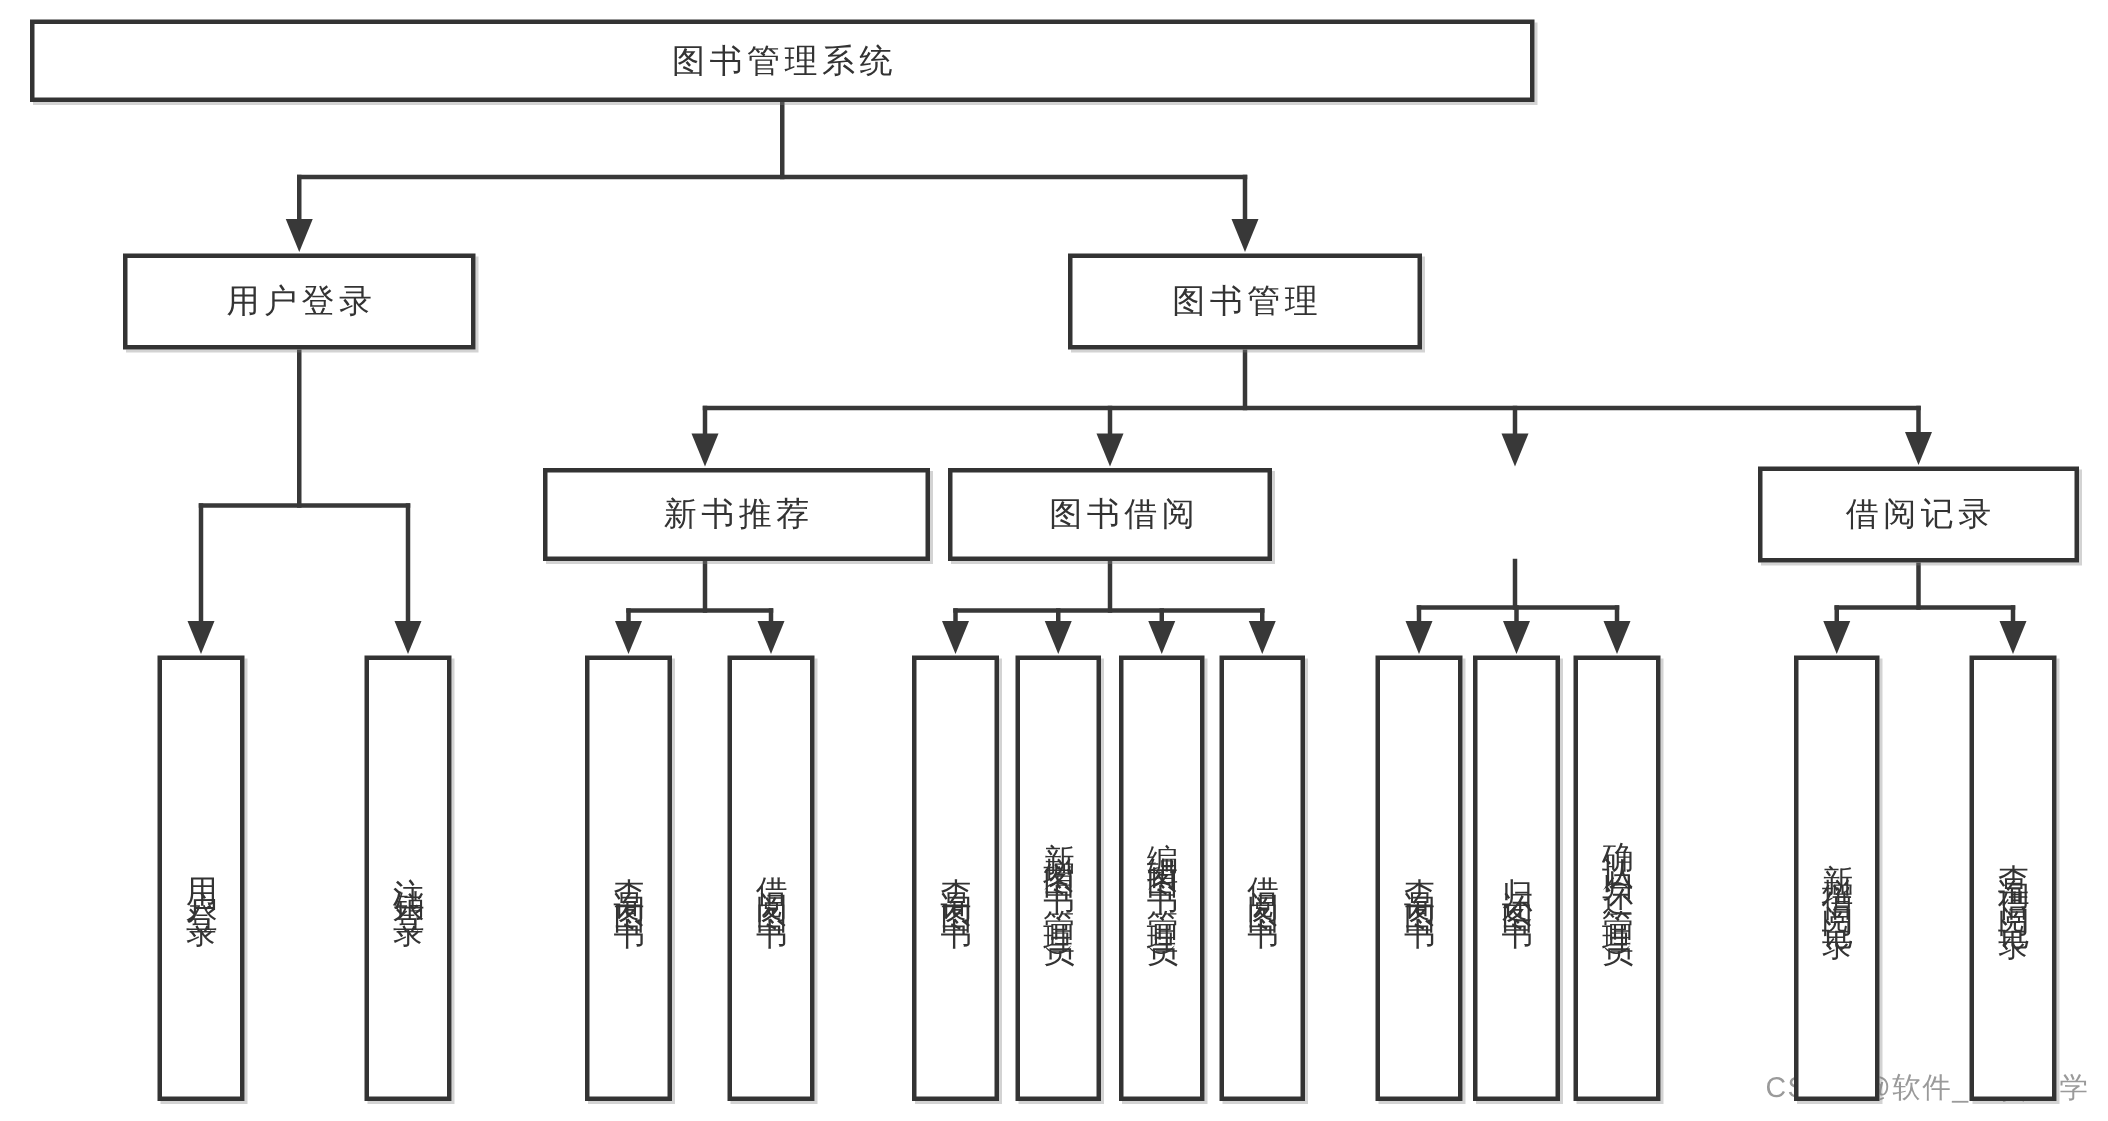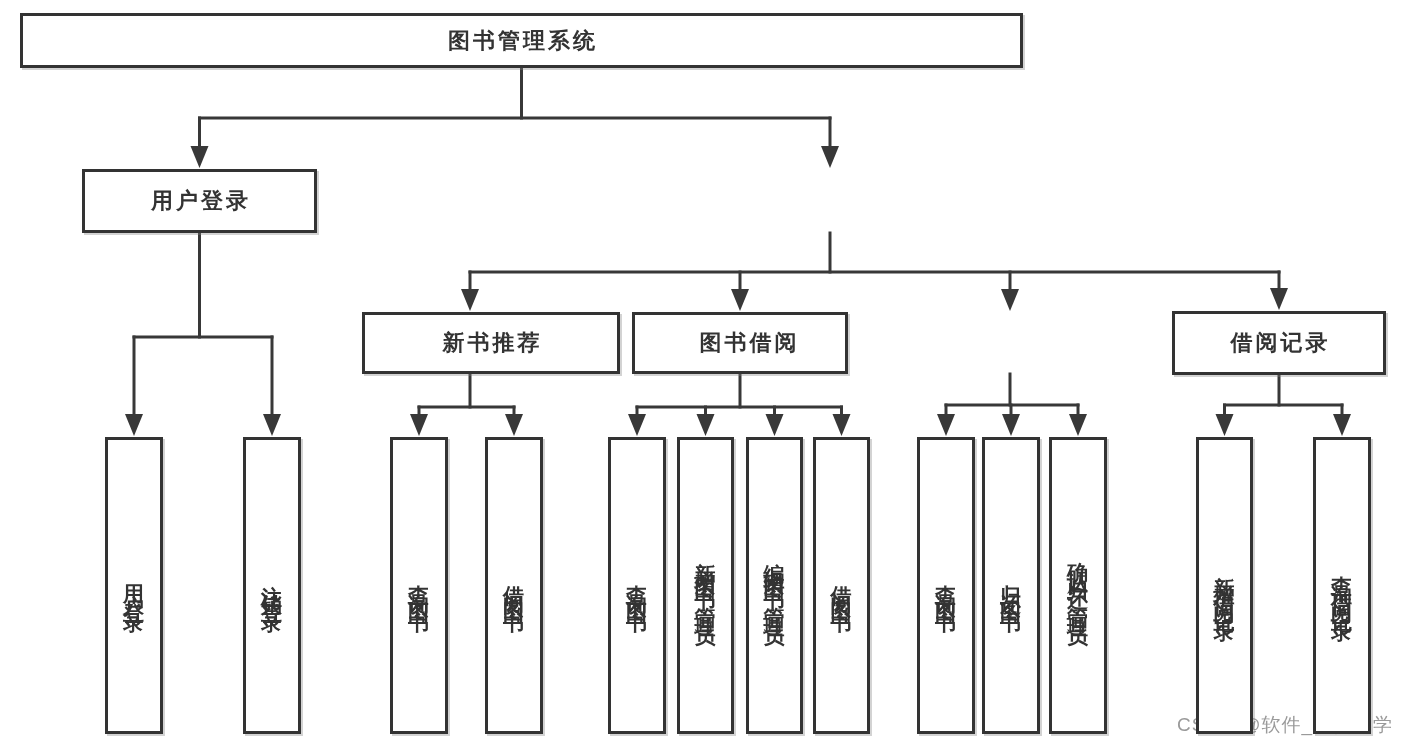--- a/index.html
+++ b/index.html
@@ -24,21 +24,20 @@
   .node {
     position: absolute;
     box-sizing: border-box;
     background: var(--box-fill, #ffffff);
     border: 3px solid var(--box-border, #333333);
     display: flex;
     align-items: center;
     justify-content: center;
     box-shadow: 2px 2px 0 rgba(130,130,130,0.35);
     color: var(--text-color, #333333);
-    font-weight: bold;
   }
   .node .node-label {
     white-space: nowrap;
   }
   .node.horizontal .node-label {
     font-size: 22px;
     letter-spacing: 3px;
     text-indent: 3px;
   }
   .node.vertical {
@@ -120,20 +119,23 @@
       <polygon points="1333,414 1351,414 1342,436" fill="#383838"></polygon>
     </svg>
 
   <div class="watermark">CSDN @软件_小贺同学</div>
 <div class="node horizontal" style="left: 20px; top: 13px; width: 1003px; height: 55px;">
       <span class="node-label">图书管理系统</span>
     </div>
     <div class="node horizontal" style="left: 82px; top: 169px; width: 235px; height: 64px;">
       <span class="node-label">用户登录</span>
     </div>
+    <div class="node horizontal" style="left: 712px; top: 169px; width: 236px; height: 64px;">
+      <span class="node-label">图书管理</span>
+    </div>
     <div class="node horizontal" style="left: 362px; top: 312px; width: 258px; height: 62px;">
       <span class="node-label">新书推荐</span>
     </div>
     <div class="node horizontal" style="left: 632px; top: 312px; width: 216px; height: 62px; padding-left: 16px;">
       <span class="node-label">图书借阅</span>
     </div>
     <div class="node horizontal" style="left: 1172px; top: 311px; width: 214px; height: 64px;">
       <span class="node-label">借阅记录</span>
     </div>
     <div class="node vertical" style="left: 105px; top: 437px; width: 58px; height: 297px;">

